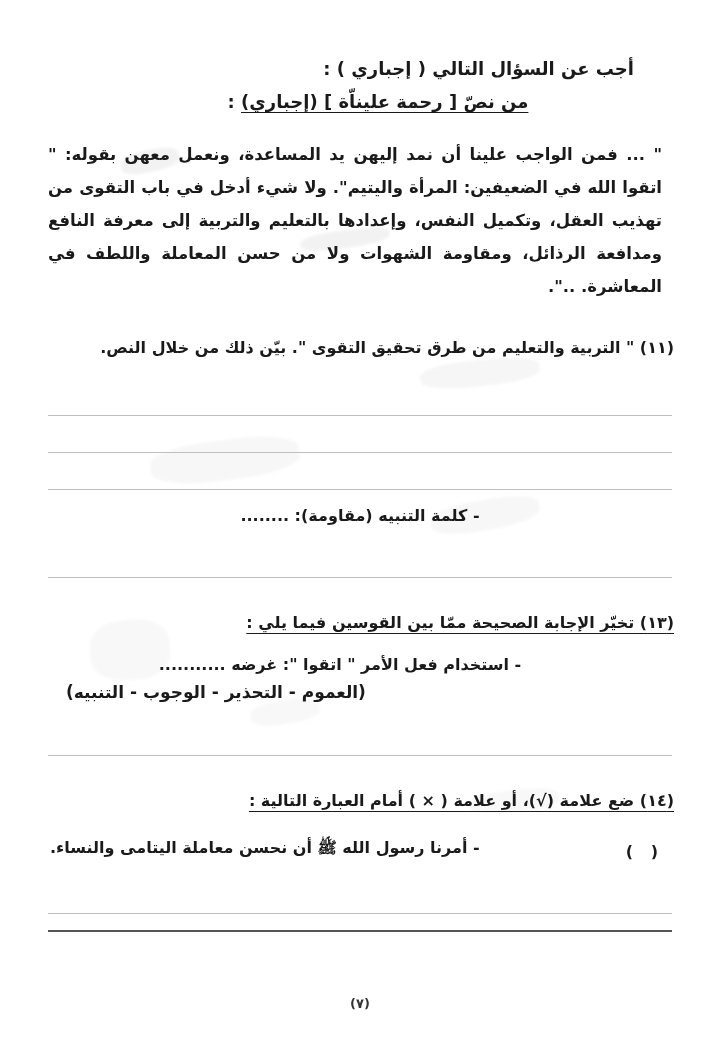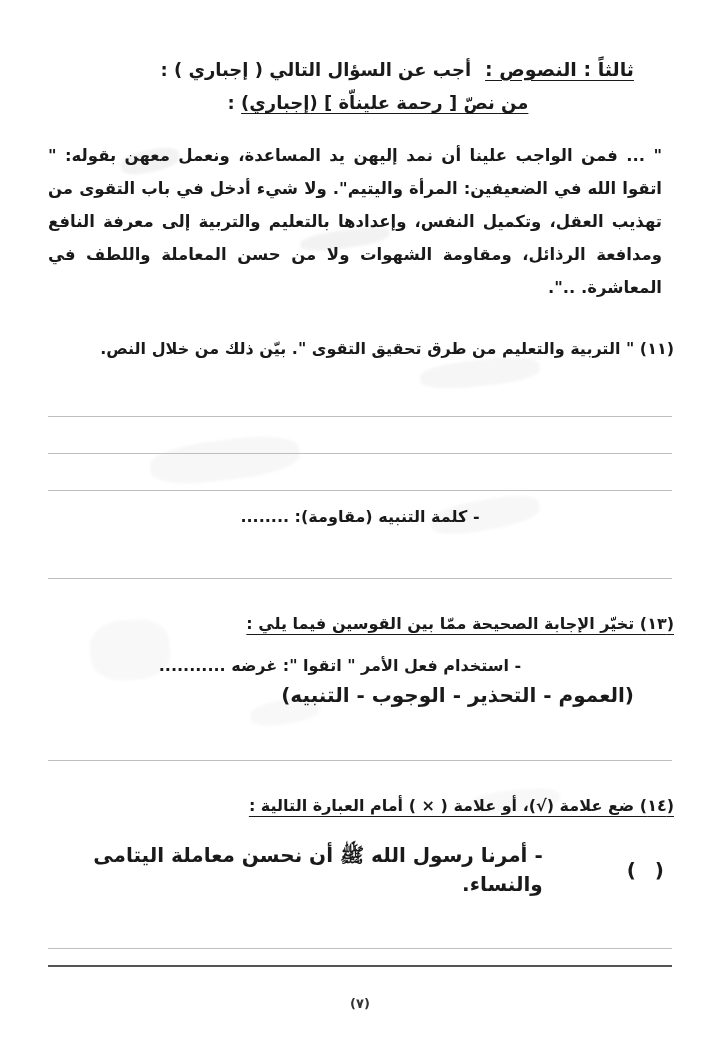--- a/index.html
+++ b/index.html
@@ -104,33 +104,33 @@
     font-weight: bold;
     text-align: center;
   }
   .sub-item.right-ind {
     text-align: center;
     padding-right: 40px;
   }
 
   .choices {
     margin: 8px 26px 17px 26px;
-    font-size: 20px;
-    font-weight: bold;
-    text-align: right;
+    font-size: 17px;
+    font-weight: bold;
+    text-align: left;
     padding-right: 20px;
   }
 
   .tf-row {
     display: flex;
     flex-direction: row-reverse;
-    align-items: center;
+    align-items: flex-end;
     justify-content: space-between;
-    margin: 22px 10px 0 10px;
-    font-size: 20px;
+    margin: 22px 16px 0 10px;
+    font-size: 16px;
     font-weight: bold;
   }
   .tf-row .stmt { flex: 0 1 auto; padding-right: 34px; }
   .tf-row .box { flex: 0 0 auto; letter-spacing: 6px; padding-left: 50px; }
 
   .thick-rule {
     border-bottom: 2px solid #555;
     margin: 16px 8px 0 8px;
   }
 
@@ -155,21 +155,20 @@
   <div class="smudge" style="left:420px; top:360px; width:120px; height:26px; transform:rotate(-6deg); opacity:.4;"></div>
   <div class="smudge" style="left:150px; top:440px; width:150px; height:40px; transform:rotate(-7deg); opacity:.35;"></div>
   <div class="smudge" style="left:430px; top:500px; width:110px; height:30px; transform:rotate(-10deg); opacity:.35;"></div>
   <div class="smudge" style="left:90px; top:620px; width:80px; height:60px; transform:rotate(-5deg); opacity:.3;"></div>
   <div class="smudge" style="left:250px; top:700px; width:70px; height:24px; transform:rotate(-9deg); opacity:.3;"></div>
   <div class="smudge" style="left:470px; top:790px; width:90px; height:22px; transform:rotate(-6deg); opacity:.3;"></div>
 
   <div class="content">
 
     <div class="section-title">
-      <span class="lead">ثالثاً : النصوص  :</span>
       <span class="rest">أجب عن السؤال التالي ( إجباري ) :</span>
     </div>
 
     <div class="subtitle">
       <span class="u">من نصّ [ رحمة عليناّة ] (إجباري)</span><span> :</span>
     </div>
 
     <div class="passage">
       <p>" ... فمن الواجب علينا أن نمد إليهن يد المساعدة، ونعمل معهن بقوله: " اتقوا الله في الضعيفين: المرأة واليتيم". ولا شيء أدخل في باب التقوى من تهذيب العقل، وتكميل النفس، وإعدادها بالتعليم والتربية إلى معرفة النافع ومدافعة الرذائل، ومقاومة الشهوات ولا من حسن المعاملة واللطف في المعاشرة. ..".</p>
     </div>

